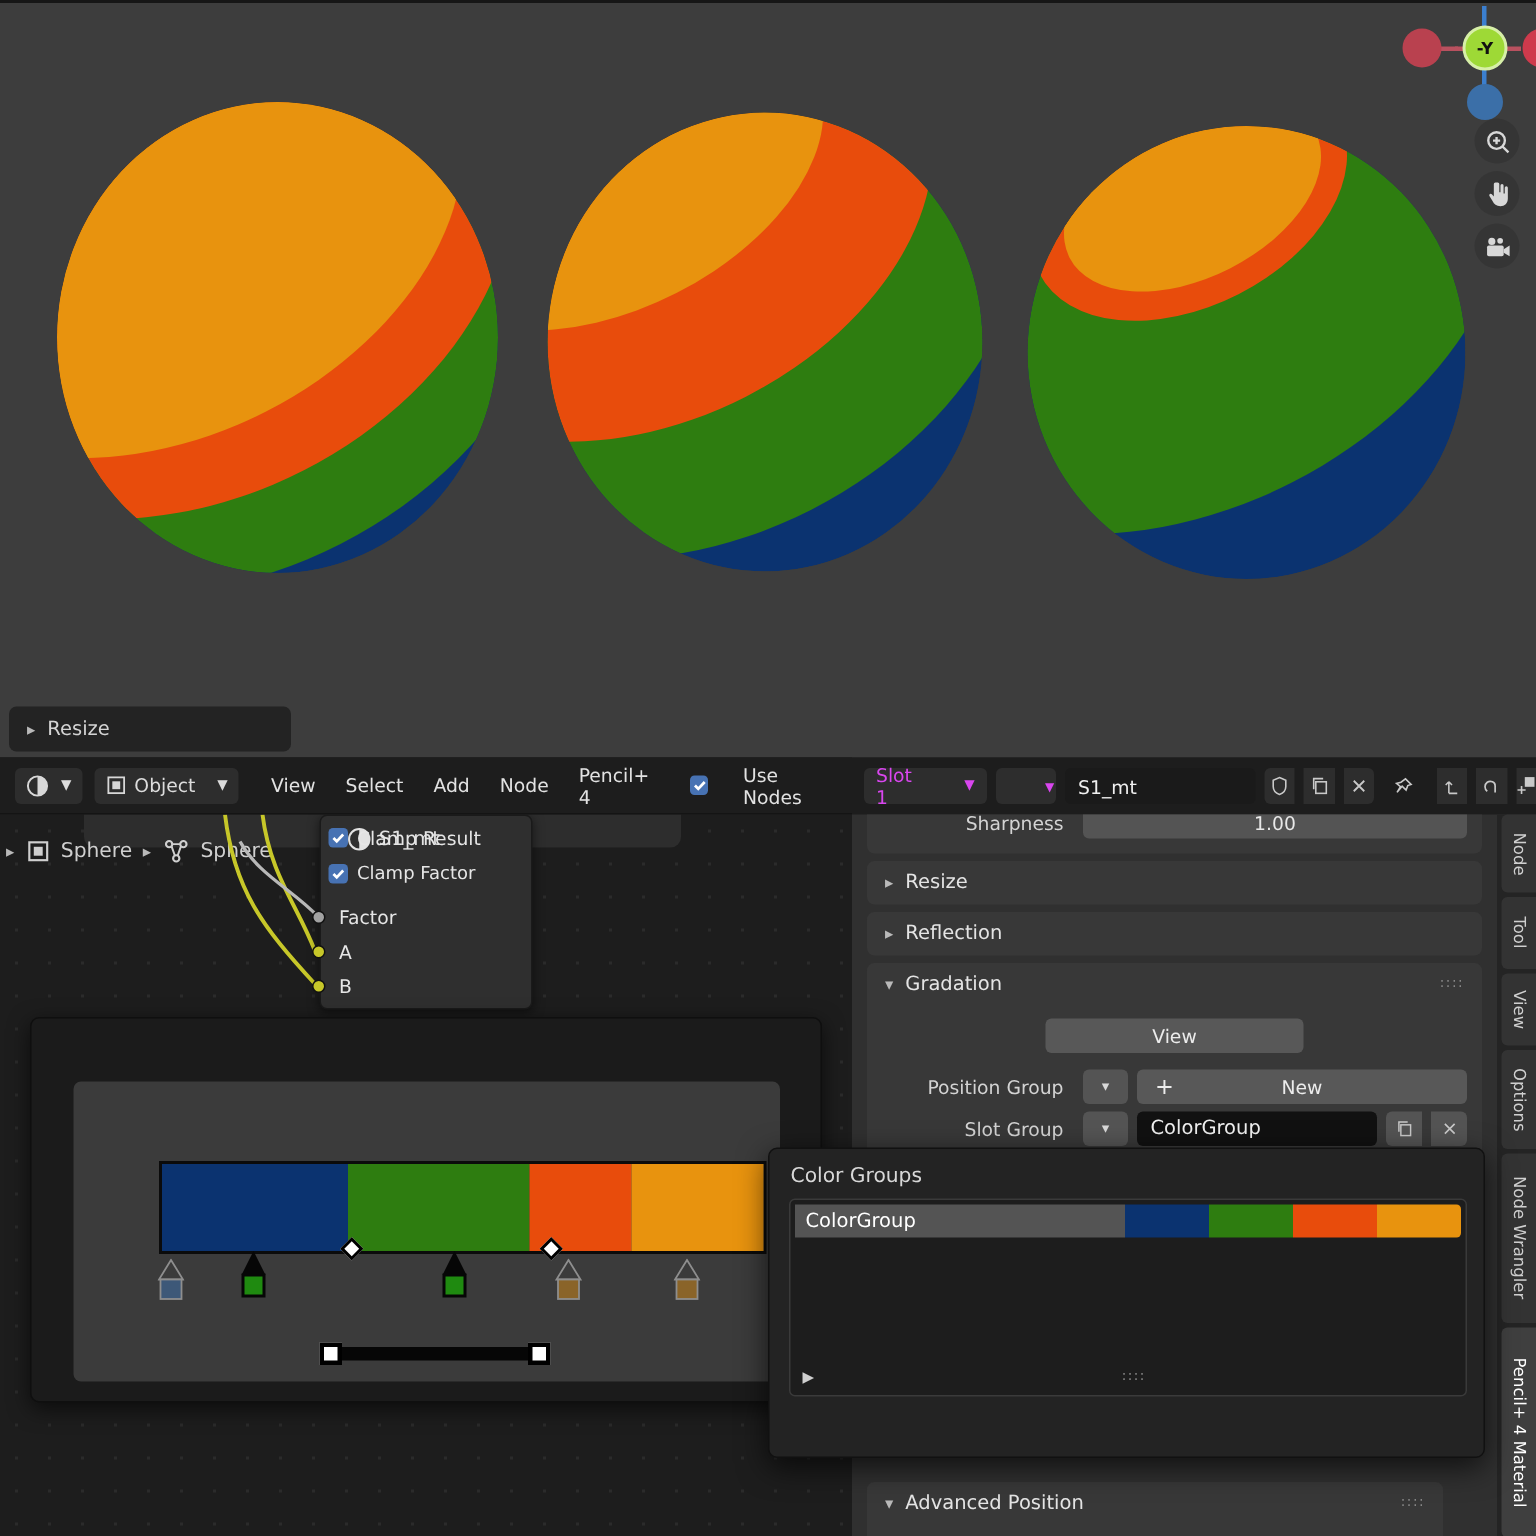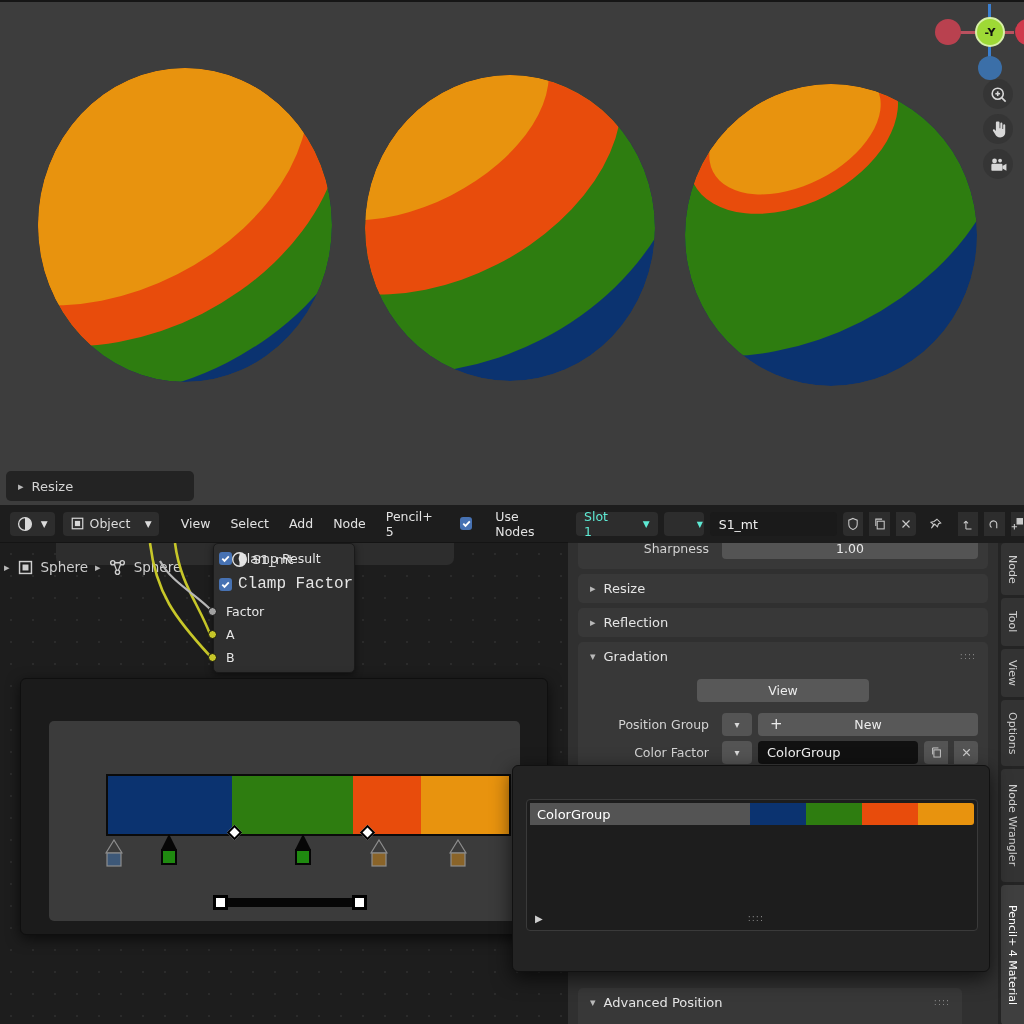--- a/index.html
+++ b/index.html
@@ -69,21 +69,21 @@
                   transform:rotate(45deg); }
   .pencil-mark { position:absolute; width:17px; }
   .slider-track { position:absolute; height:9px; background:#060606; }
   .slider-knob { position:absolute; width:15px; height:15px; background:#fff; border:3px solid #000; }
 
   
   .props { position:absolute; left:568px; top:505px; width:456px; height:519px; background:#303030; }
   .props-header { position:absolute; left:0; top:0; width:456px; height:38px; background:#1d1d1d;
                   display:flex; align-items:center; padding-left:8px; gap:6px; }
   .p-select { height:24px; background:#2d2d2d; border-radius:4px; display:flex; align-items:center;
-              justify-content:flex-start; padding:0 8px; color:#5eead4; font-size:12.5px;gap:28px; }
+              justify-content:flex-start; padding:0 8px; color:#d946ef; font-size:12.5px;gap:28px; }
   .p-field { height:24px; background:#1a1a1a; border-radius:4px; display:flex; align-items:center;
              padding:0 9px; color:#f0f0f0; font-size:12.5px; }
   .icon-btn { height:24px; width:24px; background:#2d2d2d; display:flex; align-items:center; justify-content:center; color:#c9c9c9; }
 
   .props-body { position:absolute; left:0; top:38px; width:430px; height:481px; overflow:hidden; }
   .panel-box { background:#383838; border-radius:5px; margin:0 10px 5px 10px; }
   .panel-head { height:29px; display:flex; align-items:center; gap:8px; padding:0 12px;
                 color:#e4e4e4; font-size:13px; }
   .row { display:flex; align-items:center; height:26px; margin:2px 10px; gap:6px; }
   .row-label { width:128px; text-align:right; color:#d3d3d3; font-size:12.5px; padding-right:7px; }
@@ -239,21 +239,21 @@
       <div class="hdr-menu">
           <span>Select</span>
         </div>
       <div class="hdr-menu">
           <span>Add</span>
         </div>
       <div class="hdr-menu">
           <span>Node</span>
         </div>
       <div class="hdr-menu">
-          <span>Pencil+ 5</span>
+          <span>Pencil+ 4</span>
         </div>
       <div class="hdr-menu" style="gap:23px; padding-left:8px;">
         <span class="cbx">
           <svg viewBox="0 0 12 12" fill="none" stroke="#fff" stroke-width="2">
               <path d="M2.5 6.2l2.4 2.4L9.6 3.6"></path>
             </svg>
         </span>
         <span>Use Nodes</span>
       </div>
     </div>
@@ -303,21 +303,21 @@
             </svg>
         </span>
         <span style="font-size:12.5px;">Clamp Result</span>
       </div>
       <div style="position:absolute; left:219px; top:32px; display:flex; align-items:center; gap:6px;">
         <span class="cbx">
           <svg viewBox="0 0 12 12" fill="none" stroke="#fff" stroke-width="2">
               <path d="M2.5 6.2l2.4 2.4L9.6 3.6"></path>
             </svg>
         </span>
-        <span style="font-size:16px;font-family:Liberation Mono, monospace;">Clamp Factor</span>
+        <span style="font-size:12px;">Clamp Factor</span>
       </div>
 
       <div style="position:absolute; left:208px; top:61px; display:flex; align-items:center; gap:9px;">
         <span class="sock" style="position:relative; background:#a1a1a1;"></span>
         <span>Factor</span>
       </div>
       <div style="position:absolute; left:208px; top:84px; display:flex; align-items:center; gap:9px;">
         <span class="sock" style="position:relative; background:#c7c729;"></span>
         <span>A</span>
       </div>
@@ -469,21 +469,21 @@
         </div>
         <div class="row" style="margin-top:8px;">
           <div class="row-label">Position Group</div>
           <div class="dd-btn">▾</div>
           <div class="wide-btn" style="flex:1; position:relative;">
             <span style="position:absolute; left:12px; font-size:15px;">+</span>
             <span>New</span>
           </div>
         </div>
         <div class="row">
-          <div class="row-label">Color Factor</div>
+          <div class="row-label">Slot Group</div>
           <div class="dd-btn">▾</div>
           <div class="p-field" style="flex:1; height:23px; background:#111;">
             <span style="font-size:13px;">ColorGroup</span>
           </div>
           <div class="icon-btn" style="background:#545454; border-radius:4px 0 0 4px; height:23px;">
             <svg viewBox="0 0 20 20" width="13" height="13" fill="none" stroke="currentColor" stroke-width="1.5">
                 <rect x="6" y="6" width="10" height="11"></rect>
                 <path d="M4 13V3h9"></path>
               </svg>
           </div>
@@ -526,20 +526,21 @@
       <div class="vtab" style="height:113px;">
           <span>Node Wrangler</span>
         </div>
       <div class="vtab active" style="height:140px;">
           <span>Pencil+ 4 Material</span>
         </div>
     </div>
   </div>
 
   <div class="dialog">
+    <div class="dlg-title">Color Groups</div>
     <div class="dlg-list">
       <div class="dlg-item">
         <div class="dlg-item-name">ColorGroup</div>
         <div class="dlg-sw" style="background:#0b3370;"></div>
         <div class="dlg-sw" style="background:#2e7d10;"></div>
         <div class="dlg-sw" style="background:#e84c0c;"></div>
         <div class="dlg-sw" style="background:#e8930e; border-radius:0 3px 3px 0;"></div>
       </div>
       <div class="dlg-foot">
         <span style="font-size:10px; color:#cfcfcf;">▶</span>

